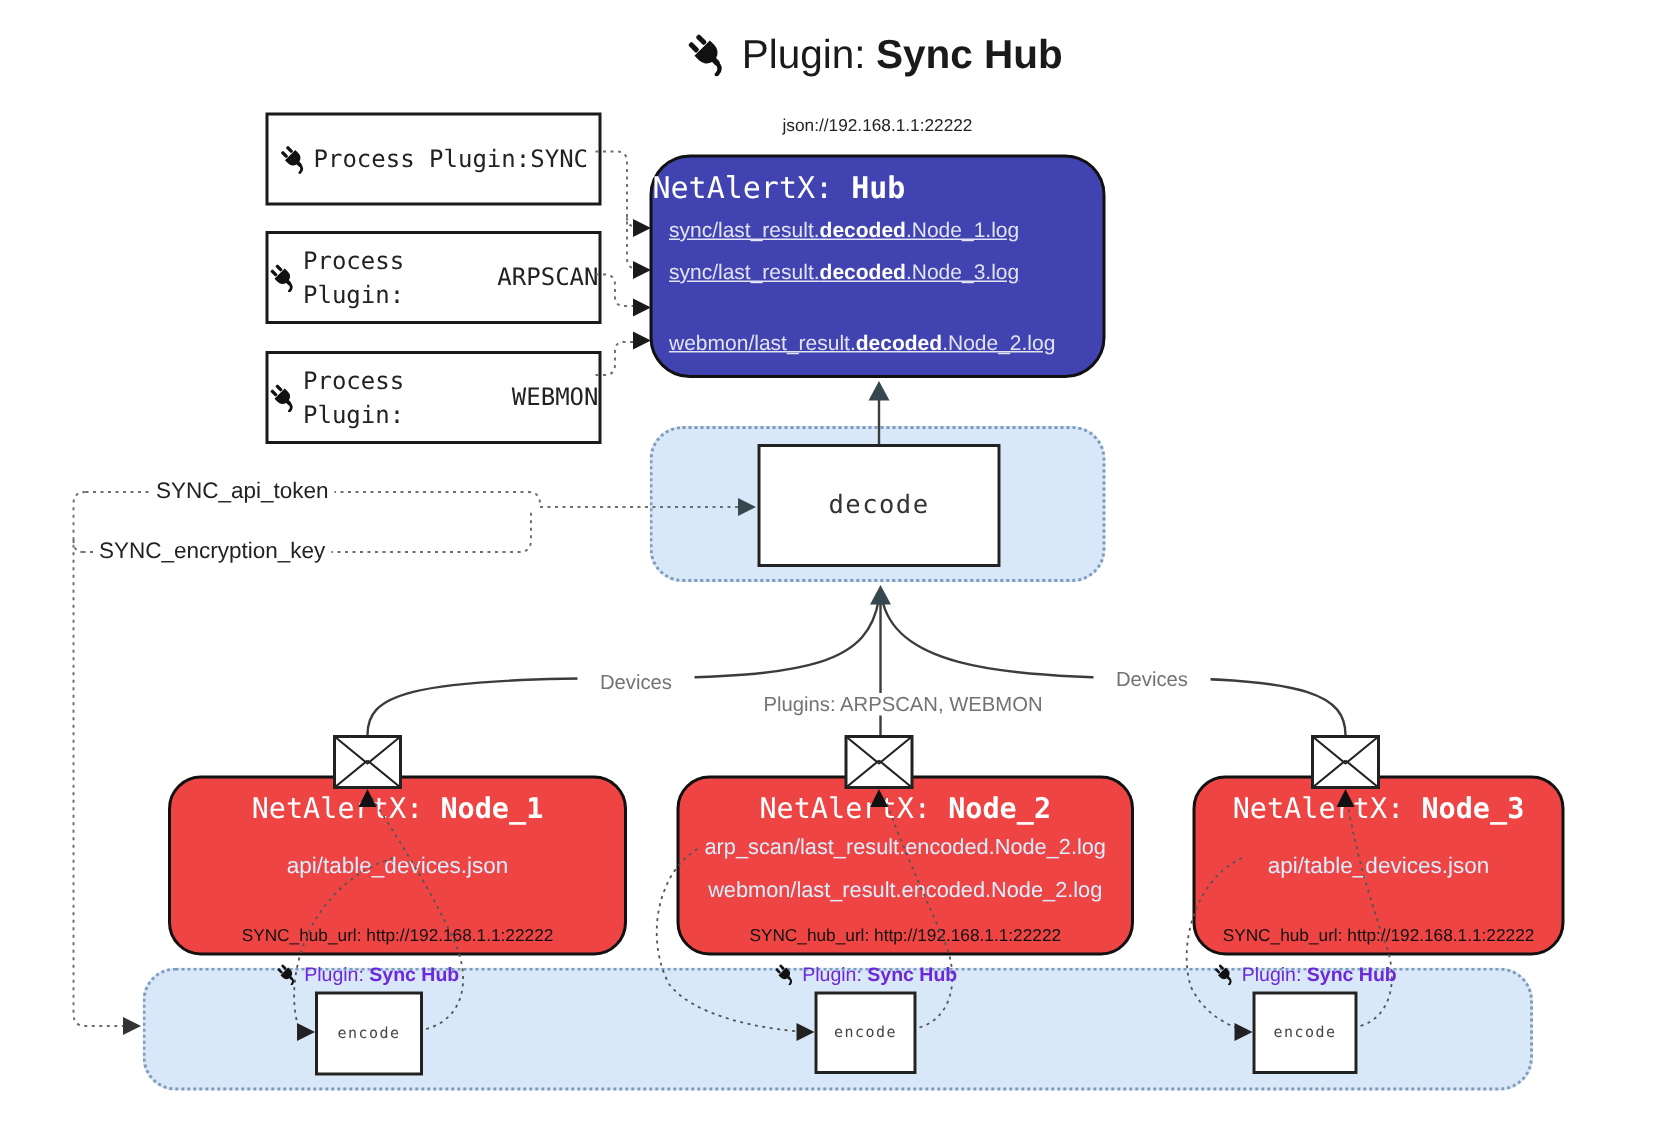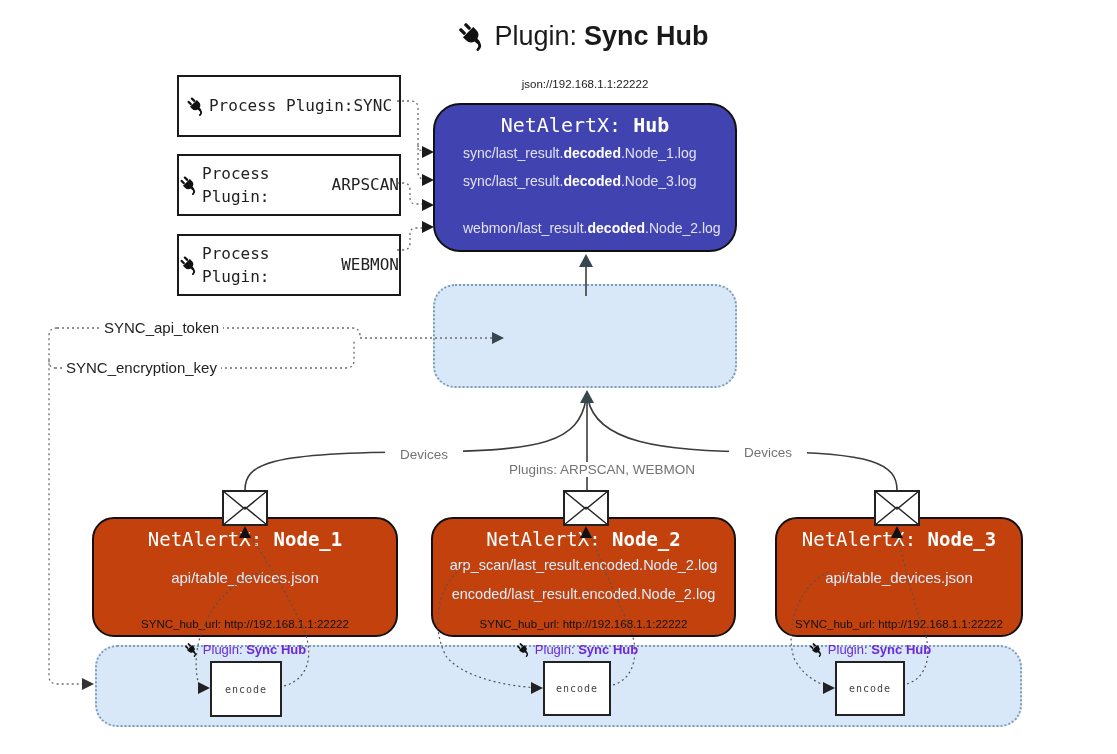--- a/index.html
+++ b/index.html
@@ -19,38 +19,38 @@
   
   .proc-box{left:177px;width:220px;height:58px;background:#fff;border:2px solid #1a1a1a;
             display:flex;flex-direction:row;align-items:center;justify-content:center;
             font-size:16px;color:#222;line-height:1.45;}
   .proc-line1{display:flex;align-items:center;gap:3px;}
 
   
   .hub-url{left:433px;top:78px;width:304px;text-align:center;font-size:11.5px;color:#222;}
   .hub-box{left:433px;top:103px;width:304px;height:149px;background:#4143b0;border:2px solid #111;
            border-radius:27px;box-sizing:border-box;}
-  .hub-title{position:absolute;left:0;top:8px;width:100%;text-align:center;color:#fff;font-size:20px;}
+  .hub-title{position:absolute;left:0;top:8px;width:100%;color:#fff;font-size:20px;}
   .hub-title b{font-weight:700;}
-  .hub-line{position:absolute;left:28px;height:18px;font-size:14px;color:#e2e3f3;white-space:nowrap;}
+  .hub-line{position:absolute;left:11px;height:18px;font-size:14px;color:#e2e3f3;white-space:nowrap;text-decoration:underline;}
   .hub-line b{font-weight:700;color:#fff;}
 
   
   .panel{background:#d9e8f9;border:2px dotted #7e9cba;border-radius:22px;box-sizing:border-box;}
   .decode-panel{left:433px;top:284px;width:304px;height:104px;}
   .decode-box{left:505px;top:296px;width:162px;height:82px;background:#fff;border:2px solid #222;
               box-sizing:border-box;font-size:17px;color:#333;letter-spacing:1px;}
 
   
   .wlabel{background:#fff;padding:0 4px;font-size:15px;color:#222;white-space:nowrap;z-index:6;}
   .elabel{background:#fff;padding:0 4px;font-size:13.5px;color:#737373;white-space:nowrap;z-index:6;text-align:center;}
 
   
-  .node-box{top:517px;height:120px;background:#c2410c;border:2px solid #111;border-radius:22px;
-            box-sizing:border-box;z-index:1;}
+  .node-box{top:517px;height:120px;background:#ef4444;border:2px solid #111;border-radius:22px;
+            box-sizing:border-box;z-index:1;margin-left:20px;}
   .node-title{position:absolute;left:0;top:9px;width:100%;text-align:center;color:#fff;font-size:19px;white-space:nowrap;}
   .node-title b{font-weight:700;}
   .node-file{position:absolute;left:0;width:100%;text-align:center;color:#dbeefe;white-space:nowrap;}
   .node-url{position:absolute;left:0;top:99px;width:100%;text-align:center;color:#111;font-size:11.5px;white-space:nowrap;}
 
   
   .band{left:95px;top:645px;width:927px;height:82px;z-index:0;}
   .band-label{top:640px;width:170px;height:18px;gap:4px;font-size:13px;color:#6d28d9;z-index:6;}
   .band-label b{font-weight:700;}
   .encode-box{top:661px;background:#fff;border:2px solid #222;box-sizing:border-box;
@@ -115,38 +115,39 @@
 
   <div class="abs hub-url">json://192.168.1.1:22222</div>
   <div class="abs hub-box">
     <div class="hub-title mono"><span>NetAlertX: </span><b>Hub</b></div>
     <div class="hub-line" style="top:40px"><span>sync/last_result.</span><b>decoded</b><span>.Node_1.log</span></div>
     <div class="hub-line" style="top:68px"><span>sync/last_result.</span><b>decoded</b><span>.Node_3.log</span></div>
     <div class="hub-line" style="top:115px"><span>webmon/last_result.</span><b>decoded</b><span>.Node_2.log</span></div>
   </div>
 
   <div class="abs panel decode-panel"></div>
+  <div class="abs center decode-box mono" style="z-index:2">decode</div>
 
   <div class="abs wlabel" style="left:100px;top:319px">SYNC_api_token</div>
   <div class="abs wlabel" style="left:62px;top:359px">SYNC_encryption_key</div>
 
   <div class="abs elabel" style="left:385px;top:447px;width:70px">Devices</div>
   <div class="abs elabel" style="left:505px;top:462px;width:164px">Plugins: ARPSCAN, WEBMON</div>
   <div class="abs elabel" style="left:729px;top:445px;width:70px">Devices</div>
 
   <div class="abs node-box" style="left:92px;width:306px">
     <div class="node-title mono"><span>NetAlertX: </span><b>Node_1</b></div>
     <div class="node-file" style="top:50px;font-size:15px">api/table_devices.json</div>
     <div class="node-url">SYNC_hub_url: http://192.168.1.1:22222</div>
   </div>
 
   <div class="abs node-box" style="left:431px;width:305px">
     <div class="node-title mono"><span>NetAlertX: </span><b>Node_2</b></div>
     <div class="node-file" style="top:38px;font-size:14.5px">arp_scan/last_result.encoded.Node_2.log</div>
-    <div class="node-file" style="top:67px;font-size:14.5px">encoded/last_result.encoded.Node_2.log</div>
+    <div class="node-file" style="top:67px;font-size:14.5px">webmon/last_result.encoded.Node_2.log</div>
     <div class="node-url">SYNC_hub_url: http://192.168.1.1:22222</div>
   </div>
 
   <div class="abs node-box" style="left:775px;width:248px">
     <div class="node-title mono"><span>NetAlertX: </span><b>Node_3</b></div>
     <div class="node-file" style="top:50px;font-size:15px">api/table_devices.json</div>
     <div class="node-url">SYNC_hub_url: http://192.168.1.1:22222</div>
   </div>
 
   <div class="abs panel band"></div>

